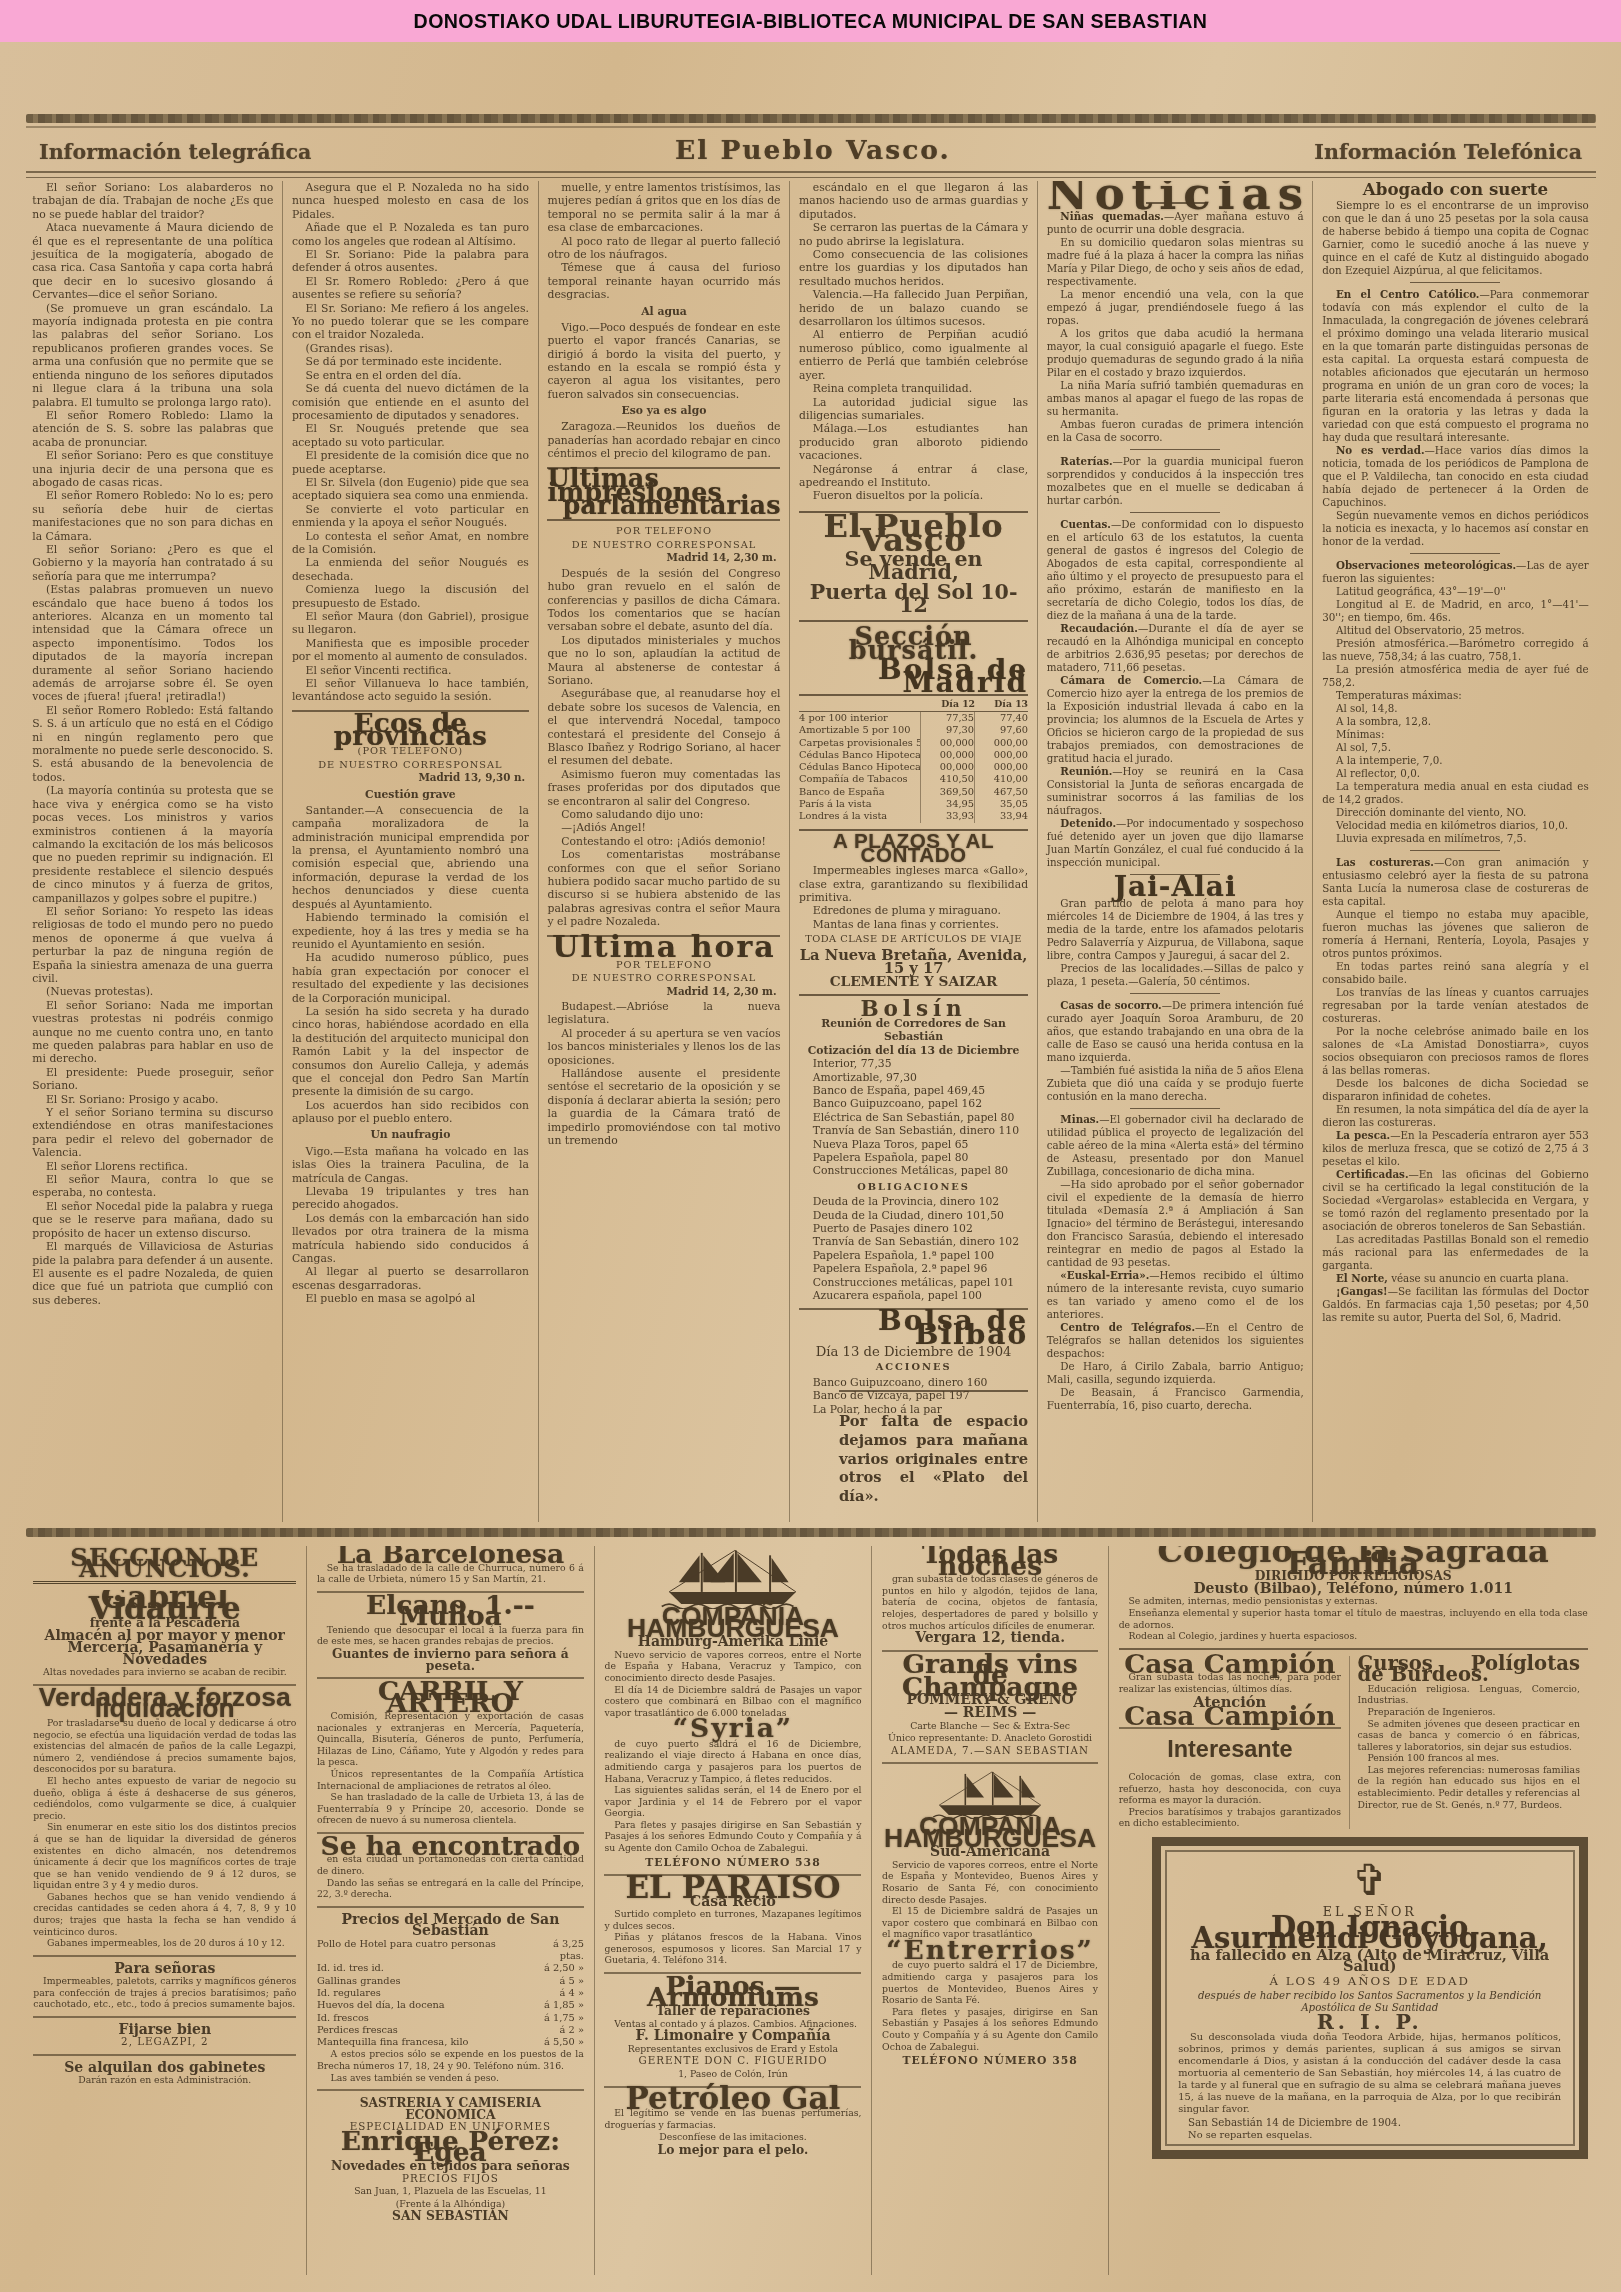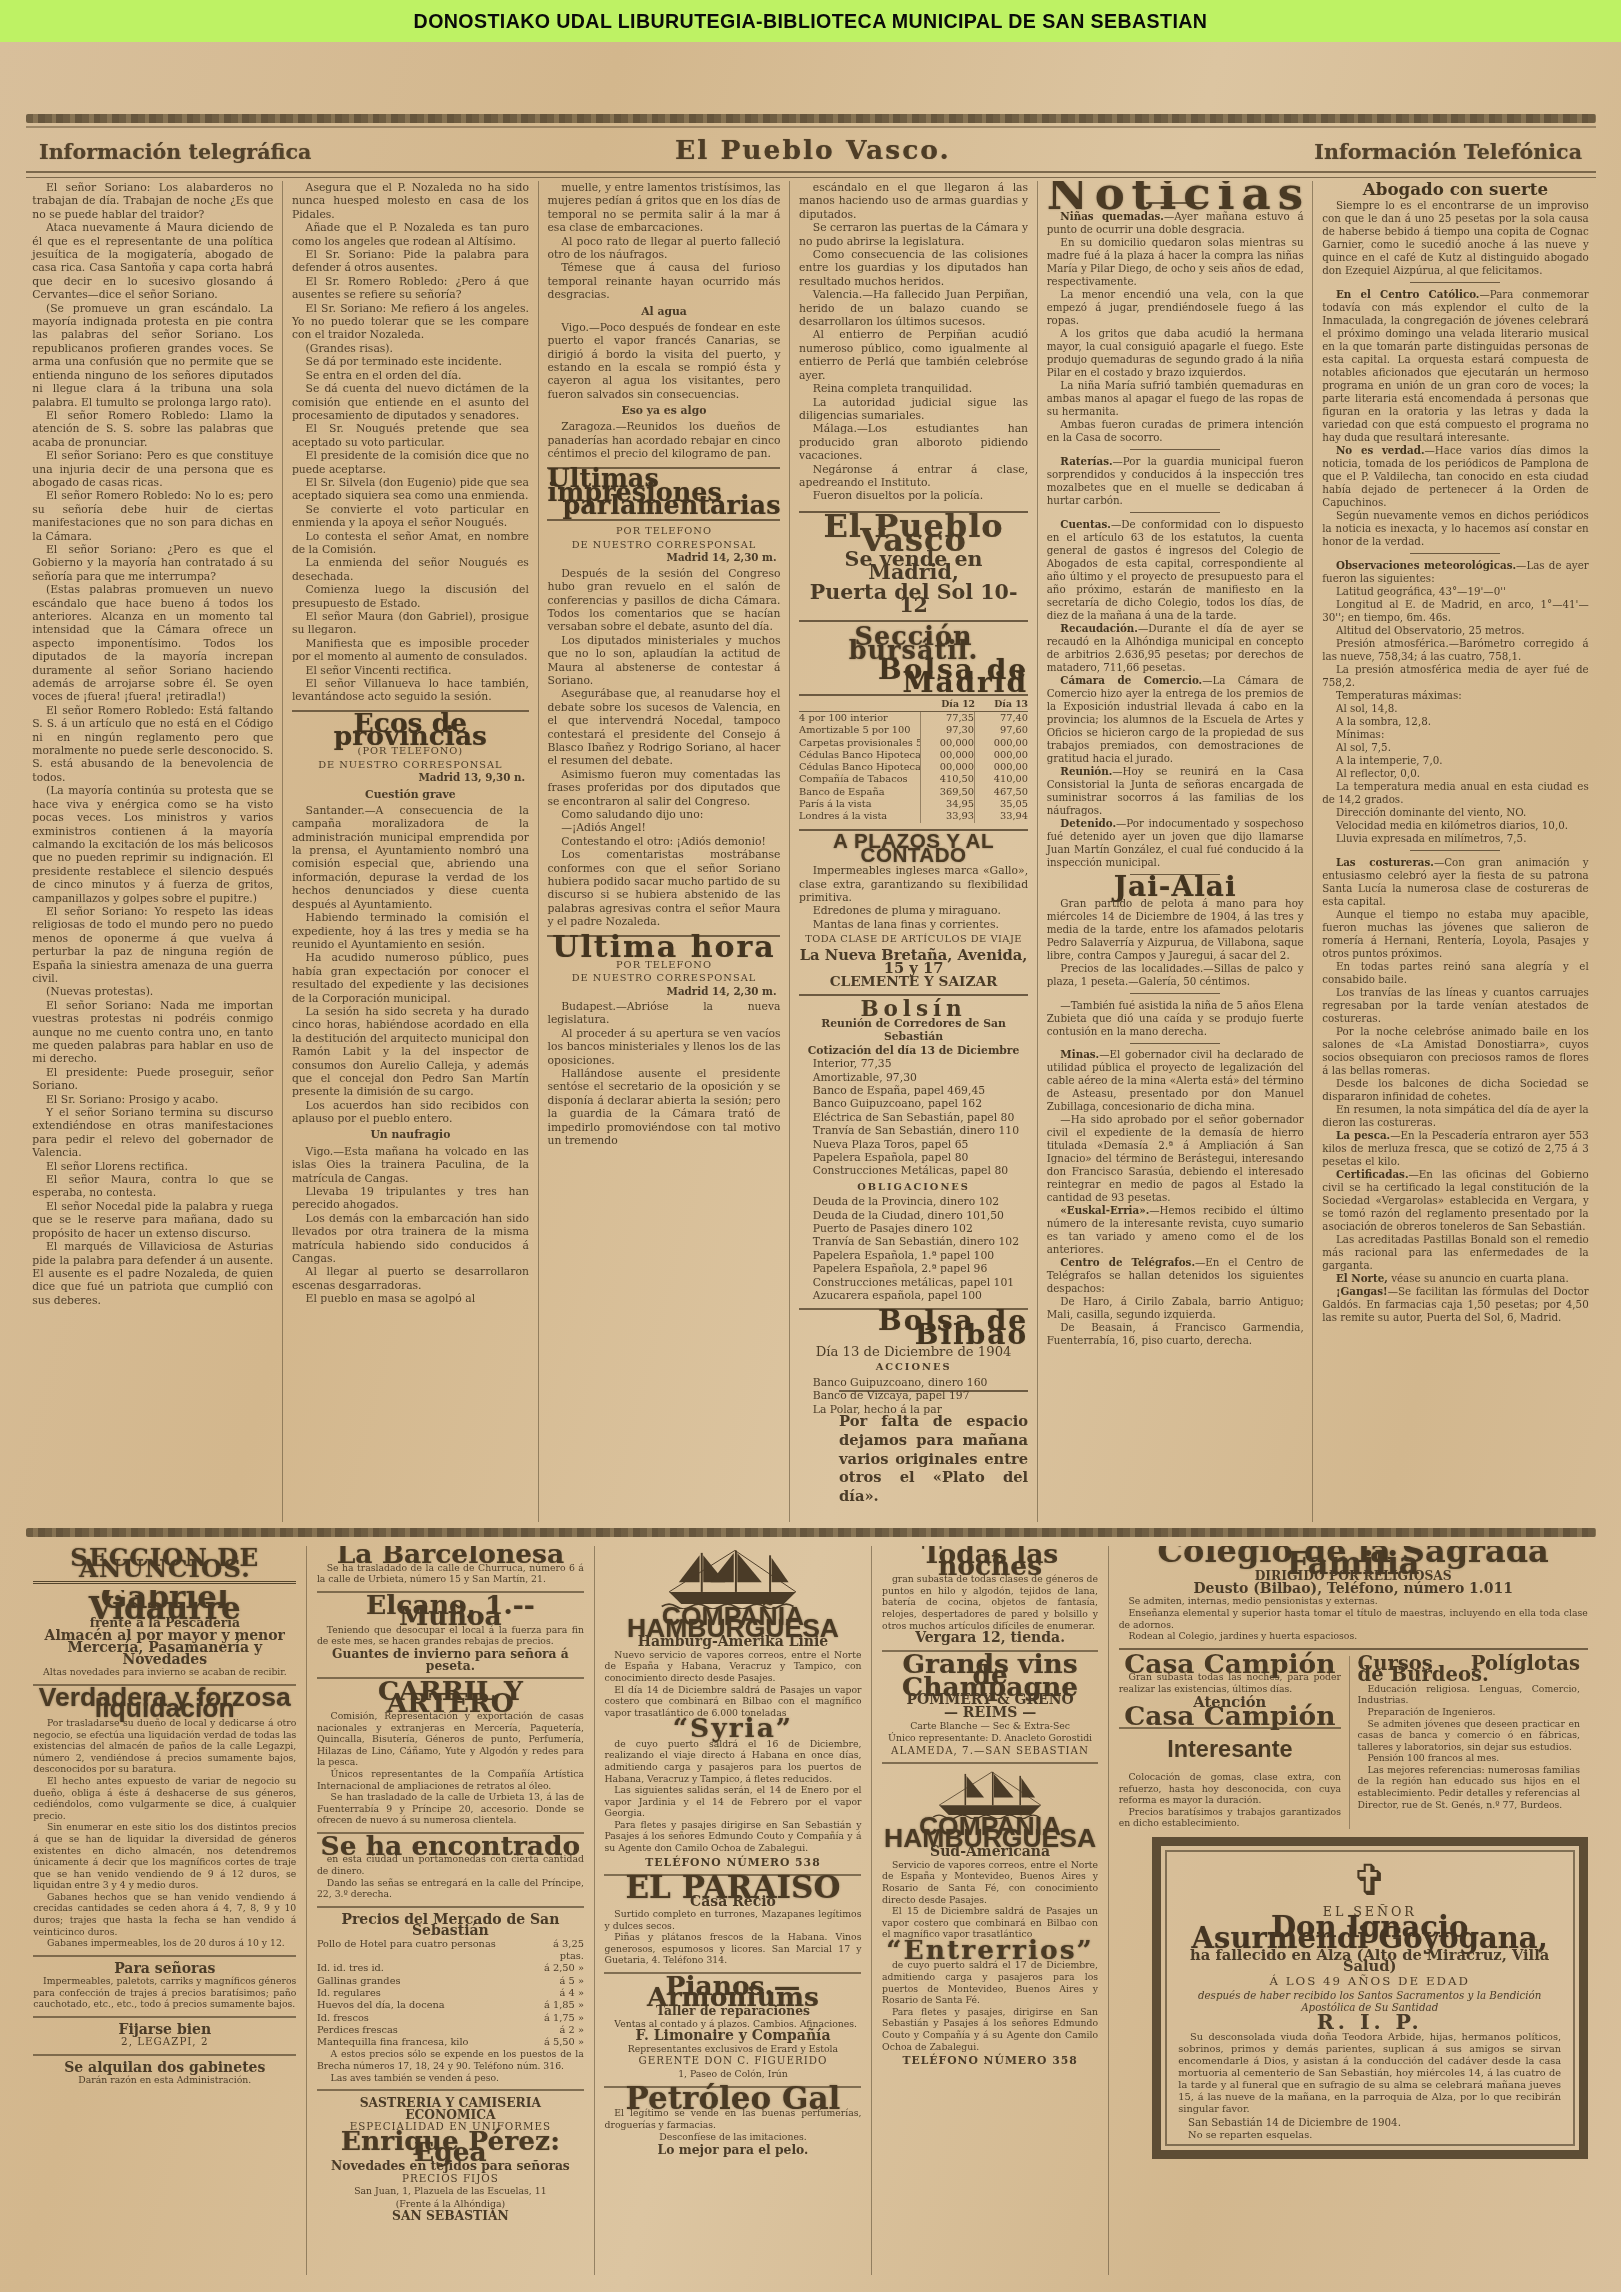--- a/index.html
+++ b/index.html
@@ -1,17 +1,17 @@
 <!DOCTYPE html>
 <html><head>
 <meta charset="utf-8">
 <style>
   html,body{margin:0;padding:0;}
   body{width:1621px;height:2293px;position:relative;background:#ffffff;font-family:"DejaVu Serif",serif;}
-  .libstrip{position:absolute;top:0;left:0;right:0;height:42px;background:#bef264;display:flex;align-items:center;justify-content:center;
+  .libstrip{position:absolute;top:0;left:0;right:0;height:42px;background:#f9a8d4;display:flex;align-items:center;justify-content:center;
     font-family:"Liberation Sans",sans-serif;font-weight:700;font-size:19.6px;letter-spacing:0.4px;color:#0a0a0a;}
   .paper{position:absolute;top:42px;left:0;right:0;height:2250px;color:#4a3b27;
     background:linear-gradient(105deg,#d8bf9b 0%,#d3b78d 28%,#dcc5a1 55%,#d2b78e 80%,#d9c09c 100%);overflow:hidden;}
   .rule-m{position:absolute;left:25.5px;right:25.5px;height:8.8px;opacity:.8;border-radius:2px;
     background:repeating-linear-gradient(90deg,#55462e 0 6.9px,#736143 6.9px 11.8px,#493b26 11.8px 18.6px);}
   .top1{top:72px;}
   .rule-t{position:absolute;left:25.5px;right:25.5px;top:84px;height:2px;background:#6b5a40;opacity:.55;}
   .mast{position:absolute;left:39px;right:39px;top:92px;display:flex;justify-content:space-between;align-items:baseline;}
   .mast-l,.mast-r{font-size:20.6px;font-weight:700;color:#53422b;text-shadow:0 0 1px rgba(70,55,35,.5);}
   .mast-c{font-size:26.5px;font-weight:800;letter-spacing:2px;color:#4e3d26;text-shadow:0 0 1px rgba(70,55,35,.6);}
@@ -377,20 +377,21 @@
           <p class="para"><b>Detenido.</b>—Por indocumentado y sospechoso fué detenido ayer un joven que dijo llamarse Juan Martín González, el cual fué conducido á la inspección municipal.</p>
           <p class="hrline"></p>
         </div>
       <p class="jaialai">Jai-Alai</p>
       <div>
           <p class="para">Gran partido de pelota á mano para hoy miércoles 14 de Diciembre de 1904, á las tres y media de la tarde, entre los afamados pelotaris Pedro Salaverría y Aizpurua, de Villabona, saque libre, contra Campos y Jauregui, á sacar del 2.</p>
           <p class="para">Precios de las localidades.—Sillas de palco y plaza, 1 peseta.—Galería, 50 céntimos.</p>
         </div>
       <div>
           <p class="hrline"></p>
+          <p class="para"><b>Casas de socorro.</b>—De primera intención fué curado ayer Joaquín Soroa Aramburu, de 20 años, que estando trabajando en una obra de la calle de Easo se causó una herida contusa en la mano izquierda.</p>
           <p class="para">—También fué asistida la niña de 5 años Elena Zubieta que dió una caída y se produjo fuerte contusión en la mano derecha.</p>
           <p class="hrline"></p>
           <p class="para"><b>Minas.</b>—El gobernador civil ha declarado de utilidad pública el proyecto de legalización del cable aéreo de la mina «Alerta está» del término de Asteasu, presentado por don Manuel Zubillaga, concesionario de dicha mina.</p>
           <p class="para">—Ha sido aprobado por el señor gobernador civil el expediente de la demasía de hierro titulada «Demasía 2.ª á Ampliación á San Ignacio» del término de Berástegui, interesando don Francisco Sarasúa, debiendo el interesado reintegrar en medio de pagos al Estado la cantidad de 93 pesetas.</p>
           <p class="para"><b>«Euskal-Erria».</b>—Hemos recibido el último número de la interesante revista, cuyo sumario es tan variado y ameno como el de los anteriores.</p>
           <p class="para"><b>Centro de Telégrafos.</b>—En el Centro de Telégrafos se hallan detenidos los siguientes despachos:</p>
           <p class="para">De Haro, á Cirilo Zabala, barrio Antiguo; Mali, casilla, segundo izquierda.</p>
           <p class="para">De Beasain, á Francisco Garmendia, Fuenterrabía, 16, piso cuarto, derecha.</p>
         </div>
     </div>

